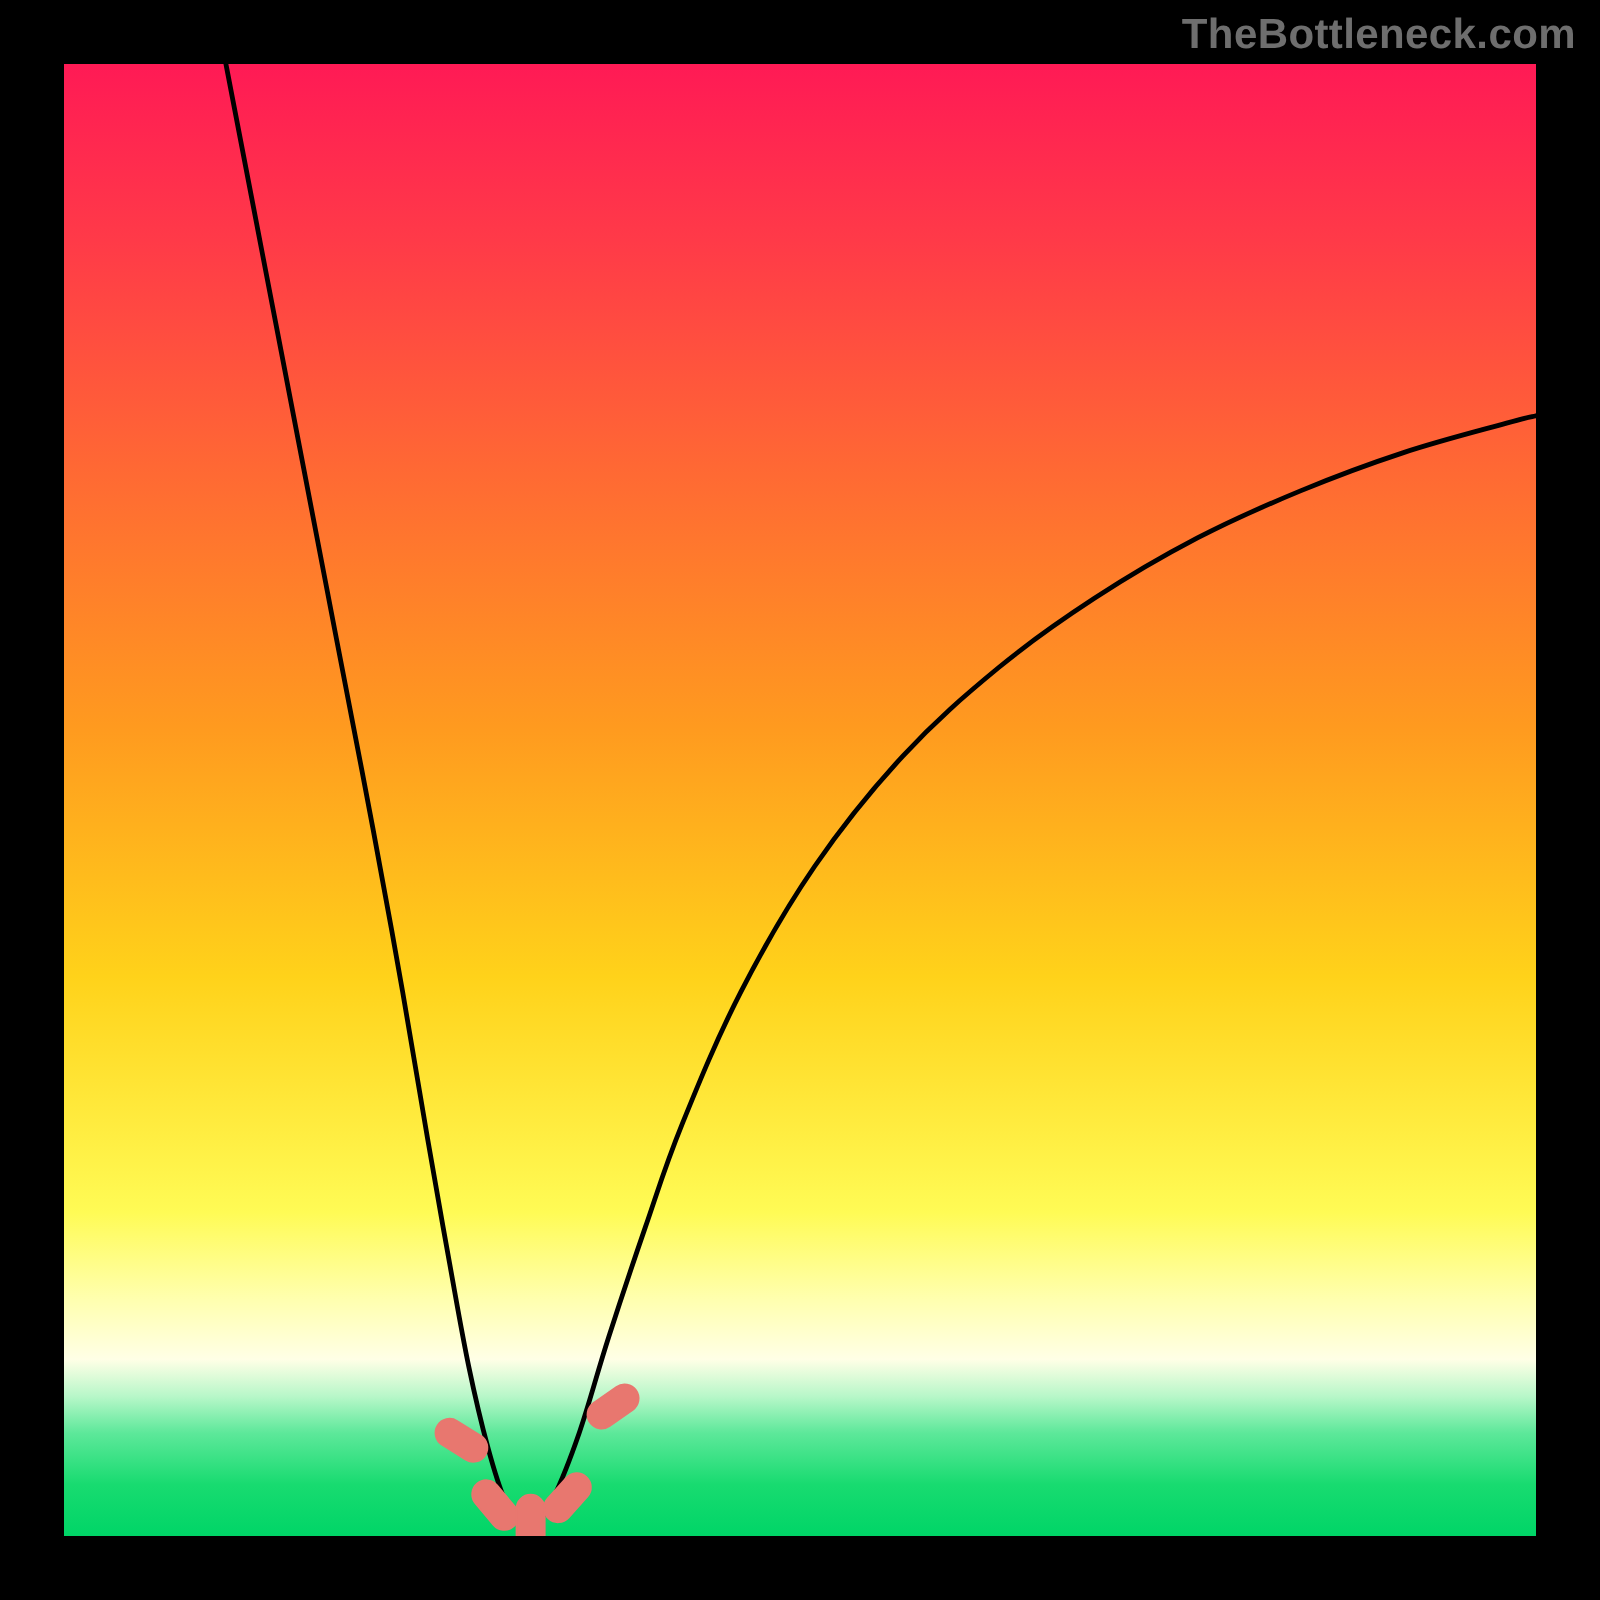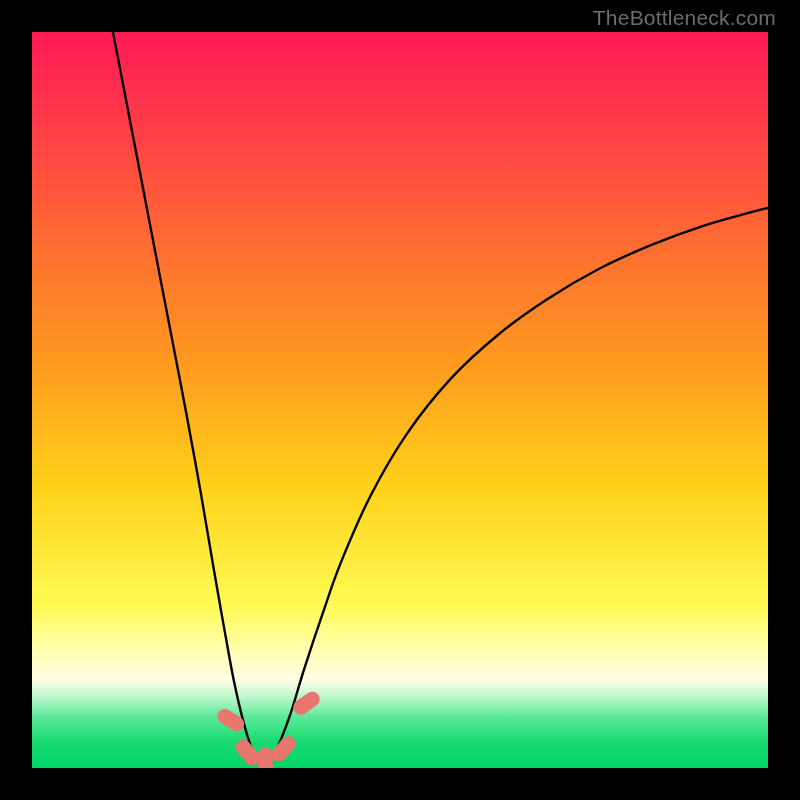--- a/index.html
+++ b/index.html
@@ -21,24 +21,24 @@
   .plot {
     position: absolute;
     left: 32px;
     top: 32px;
     width: 736px;
     height: 736px;
   }
   .watermark {
     position: absolute;
     top: 6px;
-    right: 24px;
+    right: 12px;
     color: #6e6e6e;
     font-size: 21px;
-    font-weight: 400;
+    font-weight: 700;
     letter-spacing: 0.2px;
   }
   svg { display: block; }
 </style>
 </head>
 <body>
 
 <div class="frame">
   <div class="plot">
     <svg id="plot-svg" width="736" height="736" viewBox="0 0 736 736">

